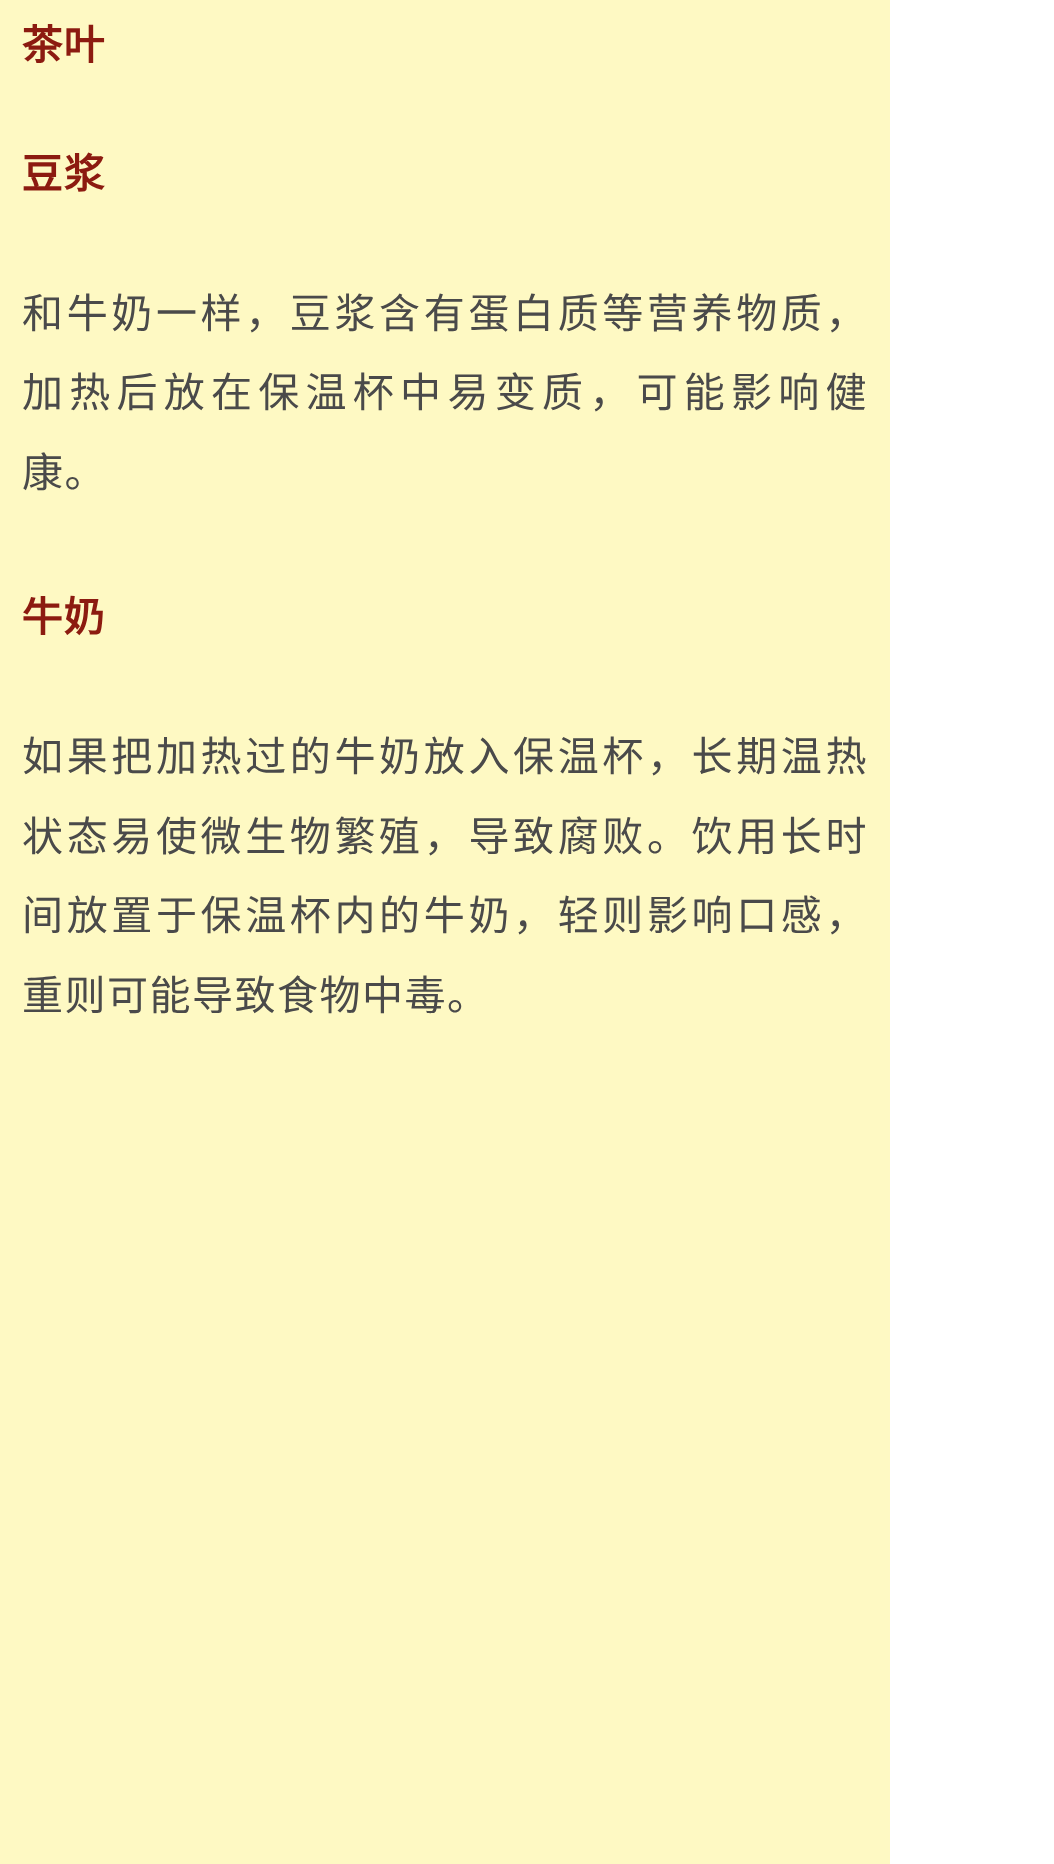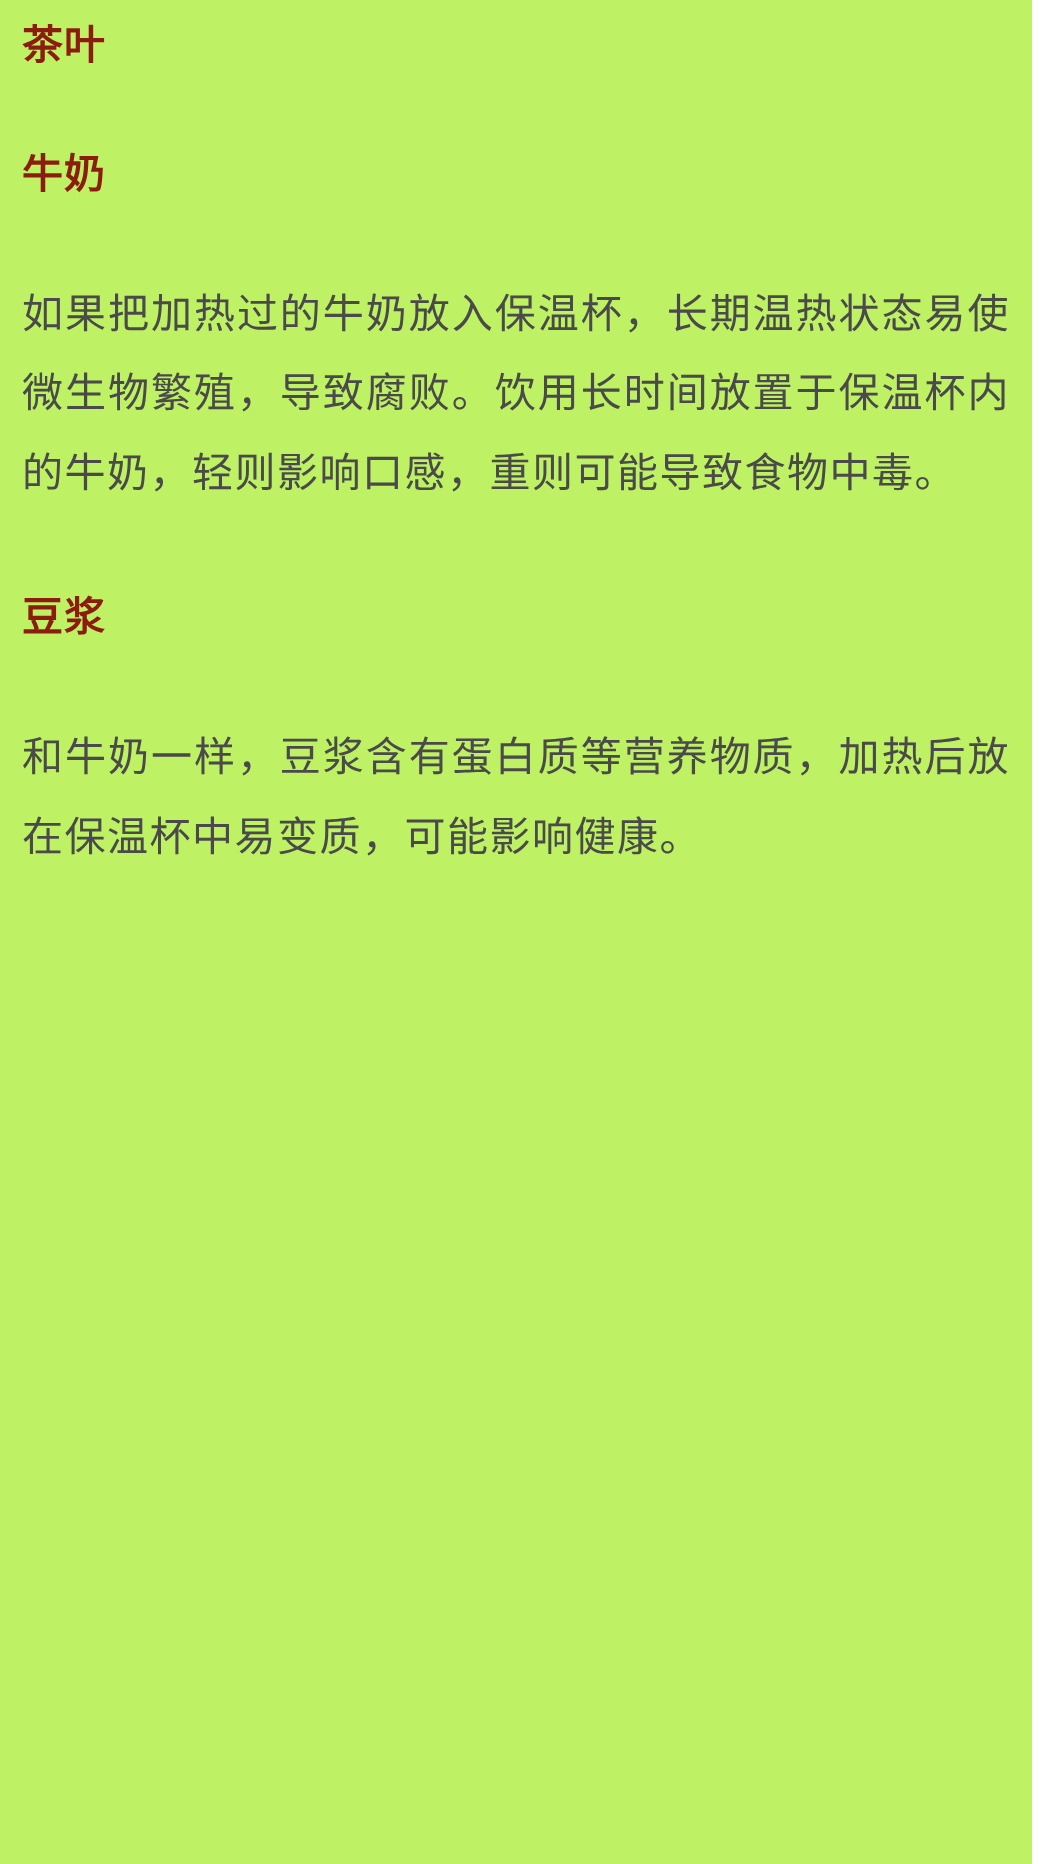--- a/index.html
+++ b/index.html
@@ -7,25 +7,25 @@
     padding: 0;
     background: #ffffff;
   }
   body {
     width: 1054px;
     min-height: 1864px;
     font-family: "DejaVu Sans", "Liberation Sans", sans-serif;
     -webkit-font-smoothing: antialiased;
   }
   .page {
-    width: 1032px;
+    width: 890px;
     min-height: 1864px;
     box-sizing: border-box;
     padding: 20px 22px 0 22px;
-    background: #bef264;
+    background: #fef9c3;
   }
   .section {
     margin: 0;
   }
   .section + .section {
     margin-top: 78px;
   }
   .heading {
     font-size: 41px;
     font-weight: 700;
@@ -51,22 +51,22 @@
 </head>
 <body>
 
 <div class="page">
 
   <section class="section">
     <h2 class="heading">茶叶</h2>
   </section>
 
   <section class="section">
-    <h2 class="heading">牛奶</h2>
-    <p class="body-text">如果把加热过的牛奶放入保温杯，长期温热状态易使微生物繁殖，导致腐败。饮用长时间放置于保温杯内的牛奶，轻则影响口感，重则可能导致食物中毒。</p>
+    <h2 class="heading">豆浆</h2>
+    <p class="body-text">和牛奶一样，豆浆含有蛋白质等营养物质，加热后放在保温杯中易变质，可能影响健康。</p>
   </section>
 
   <section class="section">
-    <h2 class="heading">豆浆</h2>
-    <p class="body-text">和牛奶一样，豆浆含有蛋白质等营养物质，加热后放在保温杯中易变质，可能影响健康。</p>
+    <h2 class="heading">牛奶</h2>
+    <p class="body-text">如果把加热过的牛奶放入保温杯，长期温热状态易使微生物繁殖，导致腐败。饮用长时间放置于保温杯内的牛奶，轻则影响口感，重则可能导致食物中毒。</p>
   </section>
 
 </div>
 
 </body></html>

